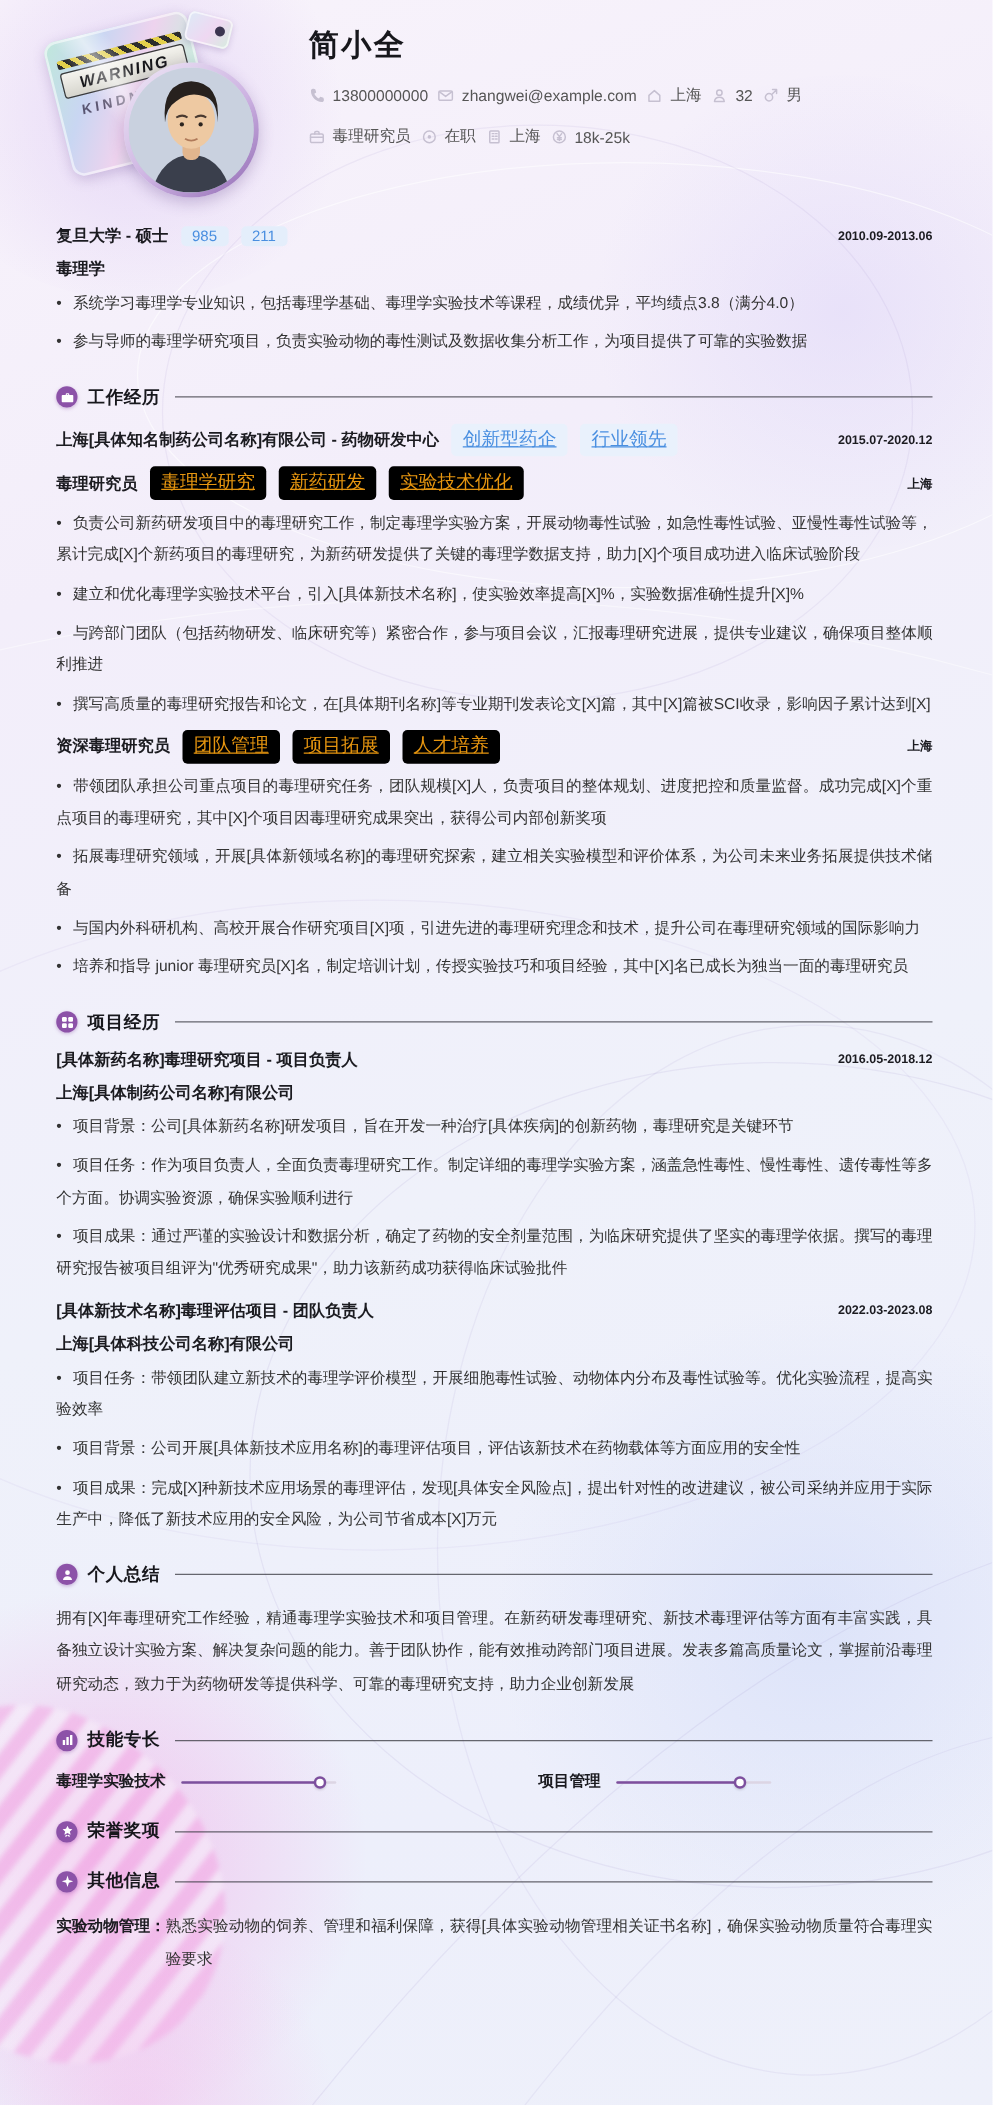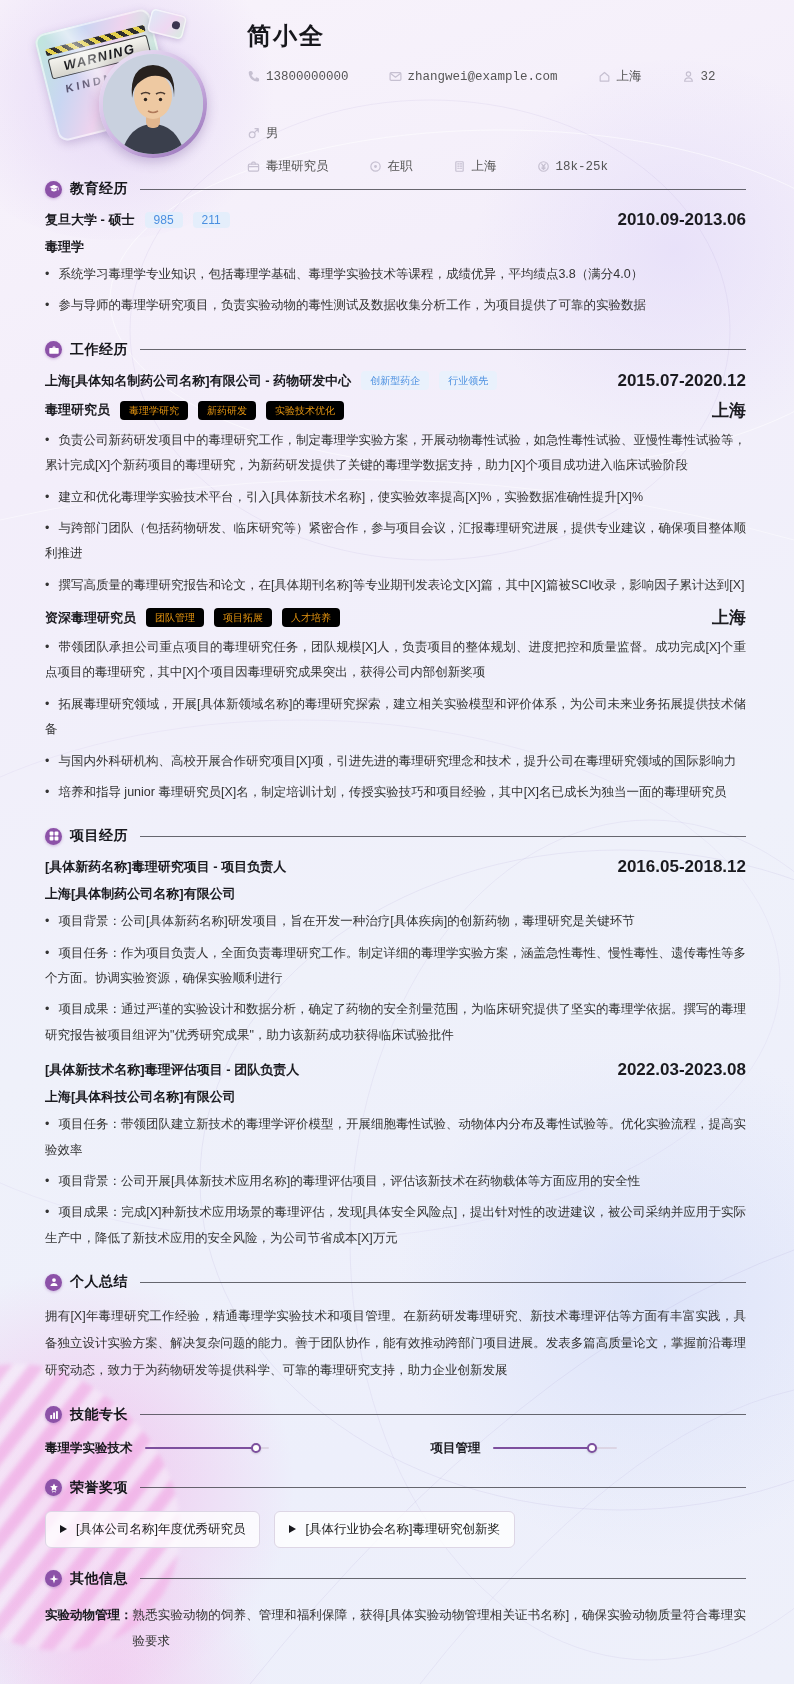--- a/index.html
+++ b/index.html
@@ -50,41 +50,41 @@
   .mini-tag::after { content:""; position:absolute; right:5px; top:7px; width:8px; height:8px;
              border-radius:50%; background:#3c3550; }
   .photo { position:absolute; right:6px; bottom:0; width:108px; height:108px; border-radius:50%; padding:4px;
            background:linear-gradient(140deg,#efe9f6 0%,#cdb3e2 55%,#8f68b2 100%);
            box-shadow:0 4px 12px rgba(100,70,140,.30); }
   .photo-img { width:100%; height:100%; border-radius:50%; overflow:hidden;
                background:linear-gradient(180deg,#d9dfe9,#b7c0d2); }
   .photo-img svg { display:block; width:100%; height:100%; }
   .head-info { padding-top:8px; }
   .name { font-size:24px; font-weight:700; color:#17171c; letter-spacing:2px; }
-  .contact-row { display:flex; align-items:center; gap:40px; flex-wrap:wrap; margin-top:16px;
-                 font-size:12.5px; color:#555;font-family:Liberation Mono, monospace; }
+  .contact-row { display:flex; align-items:center; gap:8px; flex-wrap:wrap; margin-top:16px;
+                 font-size:12.5px; color:#555; }
   .contact-item { display:flex; align-items:center; gap:6px; }
   .cicon { display:inline-flex; width:13px; height:13px; }
   .cicon svg { width:13px; height:13px; stroke:#c6c0d1; fill:none; stroke-width:1.1; stroke-linecap:round; stroke-linejoin:round; }
   .cicon svg .f { fill:#c6c0d1; stroke:none; }
   
   .sec { margin-top:22px; }
   .sec-head { display:flex; align-items:center; }
   .sec-icon { width:17px; height:17px; border-radius:50%; background:#8c52a8; flex:none;
               display:flex; align-items:center; justify-content:center; box-shadow:0 1px 3px rgba(140,82,168,.4); }
   .sec-icon svg { width:10px; height:10px; fill:#fff; }
   .sec-title { font-size:14px; font-weight:700; color:#17171c; margin-left:8px; letter-spacing:.5px; }
   .sec-rule { flex:1; height:1px; background:#3f3f46; opacity:.78; margin-left:12px; }
   
   .erow { display:flex; justify-content:space-between; align-items:center; margin-top:12px; }
   .eleft { display:flex; align-items:center; gap:10px; flex-wrap:wrap; }
   .ename { font-size:13px; font-weight:700; color:#1b1b20; }
-  .edate, .eloc { font-size:17px; font-weight:700; color:#1b1b20; white-space:nowrap; }
+  .edate, .eloc { font-size:10px; font-weight:700; color:#1b1b20; white-space:nowrap; }
   .subrow { display:flex; justify-content:space-between; align-items:center; margin-top:8px; }
-  .tag { font-size:10px; padding:2px 9px; border-radius:4px; line-height:1.5; white-space:nowrap; }
+  .tag { font-size:15px; padding:2px 9px; border-radius:4px; line-height:1.5; white-space:nowrap;text-decoration:underline; }
   .tag-blue { color:#4a8fe0; background:#e9f1fc; }
   .tag-orange { color:#e6950f; background:#000000; }
   .badge { font-size:12px; color:#4a8fe0; background:#e4eefb; padding:1px 9px; border-radius:4px; }
   .bullets { margin-top:2px; }
   .bullet { font-size:12.5px; line-height:2.03; color:#333; margin-top:6px; text-align:justify; }
   .bullet::before { content:"•"; margin-right:9px; color:#333; }
   .major { margin-top:8px; font-size:13px; font-weight:700; color:#1b1b20; }
   .company2 { margin-top:8px; font-size:13px; font-weight:700; color:#1b1b20; }
   
   .summary-text { margin-top:12px; font-size:12.5px; line-height:2.15; color:#333; text-align:justify; }
@@ -237,30 +237,20 @@
                 <path d="M4.3 3.6 6 5.8l1.7-2.2M6 5.8v2.9M4.6 6.6h2.8M4.6 7.9h2.8"></path>
               </svg>
             </span>
           <span>18k-25k</span>
         </span>
       </div>
     </div>
   </header>
 
   <section class="sec">
-    <div class="sec-head">
-      <span class="sec-icon">
-        <svg viewBox="0 0 10 10">
-            <path d="M5 .8 9.6 2.9 5 5 .4 2.9Z"></path>
-            <path d="M2.3 4.2v2c0 .7 1.3 1.2 2.7 1.2s2.7-.5 2.7-1.2v-2L5 5.4ZM8.9 3.4v2.8h.7V3.6Z"></path>
-          </svg>
-      </span>
-      <span class="sec-title">教育经历</span>
-      <span class="sec-rule"></span>
-    </div>
     <div class="erow">
       <div class="eleft">
         <span class="ename">复旦大学 - 硕士</span>
         <span class="badge">985</span>
         <span class="badge">211</span>
       </div>
       <span class="edate">2010.09-2013.06</span>
     </div>
     <div class="major">毒理学</div>
     <div class="bullets">
@@ -414,30 +404,20 @@
     <div class="sec-head">
       <span class="sec-icon">
         <svg viewBox="0 0 10 10">
             <path d="M5 .5 6.2 3l2.7.3-2 1.8.6 2.7L5 6.4 2.5 7.8l.6-2.7-2-1.8L3.8 3Z"></path>
             <path d="M3.6 7.6 3.2 9.7 5 8.6l1.8 1.1-.4-2.1-1.4.8Z"></path>
           </svg>
       </span>
       <span class="sec-title">荣誉奖项</span>
       <span class="sec-rule"></span>
     </div>
-    <div class="chips">
-      <div class="chip">
-        <span class="play"></span>
-        <span>[具体公司名称]年度优秀研究员</span>
-      </div>
-      <div class="chip">
-        <span class="play"></span>
-        <span>[具体行业协会名称]毒理研究创新奖</span>
-      </div>
-    </div>
   </section>
 
   <section class="sec">
     <div class="sec-head">
       <span class="sec-icon">
         <svg viewBox="0 0 10 10">
             <path d="M5 .4 6.1 3.9 9.6 5 6.1 6.1 5 9.6 3.9 6.1.4 5 3.9 3.9Z"></path>
           </svg>
       </span>
       <span class="sec-title">其他信息</span>

